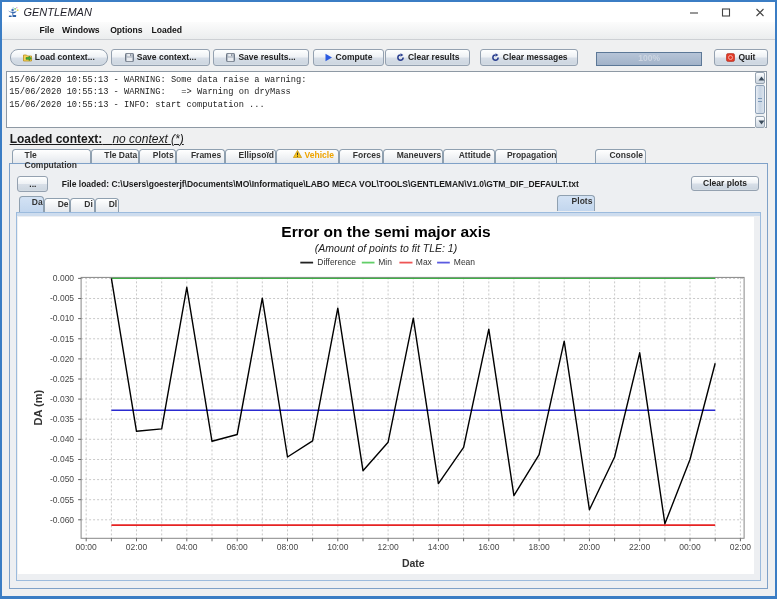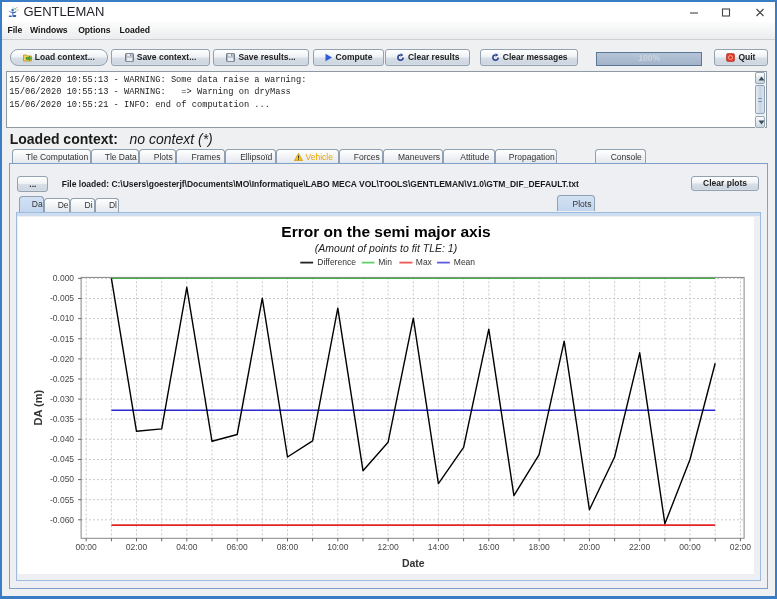--- a/index.html
+++ b/index.html
@@ -1,33 +1,33 @@
 <!DOCTYPE html>
 <html><head><meta charset="utf-8"><style>
 * { margin:0; padding:0; box-sizing:border-box; }
 html,body { width:777px; height:599px; overflow:hidden; }
 body { position:relative; background:#eff0f1; font-family:"Liberation Sans",sans-serif; }
 #winborder { position:absolute; left:0; top:0; width:777px; height:599px; border:solid #3b7dc4; border-width:2px 2px 3px 2px; z-index:50; pointer-events:none; }
 #titlebar { position:absolute; left:1px; top:2px; width:775px; height:20.4px; background:#ffffff; }
-#title { position:absolute; left:22.4px; top:0; height:20.4px; line-height:20.4px; font-size:13px; color:#1e1e28; }
+#title { position:absolute; left:22.4px; top:0; height:20.4px; line-height:20.4px; font-size:11px; color:#1e1e28;font-style:italic; }
 #menubar { position:absolute; left:1px; top:22.4px; width:775px; height:17.2px; background:linear-gradient(#fcfcfc,#ebedee); border-bottom:1px solid #cdd0d4; }
-.menu { position:absolute; top:0; height:17.2px; line-height:17.2px; font-size:8.6px; font-weight:bold; color:#141414; }
+.menu { position:absolute; top:0; height:17.2px; line-height:17.2px; font-size:8.6px; font-weight:bold; color:#141414;margin-left:32px; }
 .tbtn { position:absolute; display:flex; align-items:center; justify-content:center; gap:3px; border:1px solid #94a1b0; border-radius:3px; background:linear-gradient(180deg,#feffff 0%,#eef1f5 48%,#d8dfe8 52%,#ced7e1 88%,#d6dde5 100%); font-size:8.5px; font-weight:bold; color:#222; }
 .tbtn svg { flex:0 0 auto; }
 #progress { position:absolute; left:595.9px; top:51.5px; width:106.6px; height:14.3px; border:1.5px solid #5c7897; background:linear-gradient(#b6c4d7,#a2b3c9); display:flex; align-items:flex-start; justify-content:center; font-size:8.5px; font-weight:bold; color:#ccd5e1; }
 #logbox { position:absolute; left:5.8px; top:71px; width:760.9px; height:56.5px; background:#fff; border:1px solid #8e99a4; }
 #logtext { position:absolute; left:2.5px; top:2.2px; font-family:"Liberation Mono",monospace; font-size:8.7px; color:#222; }
 #logtext div { height:12.25px; line-height:12.25px; white-space:pre; }
 #scroll { position:absolute; right:0.3px; top:0.3px; width:10.4px; height:55.3px; background:#eceff1; }
 .sbtn { position:absolute; left:0; width:10.4px; height:11.5px; border:1px solid #97a4b2; border-radius:2px; background:linear-gradient(180deg,#fdfeff,#e2e8ee 50%,#ccd5df); }
 .sbtn svg { position:absolute; left:1.7px; top:3.2px; }
 #sthumb { position:absolute; left:0; top:12.5px; width:10.4px; height:29px; border:1px solid #8fa2b8; border-radius:2px; background:linear-gradient(90deg,#e9eef5,#c7d4e3 50%,#dbe3ec); }
 #sthumb:after { content:""; position:absolute; left:2px; right:2px; top:12px; height:1px; background:#7c99b8; box-shadow:0 3px 0 #7c99b8; }
-#loadedctx { position:absolute; left:9.7px; top:132.6px; height:12px; line-height:12px; font-size:14px; color:#1a1a1a; }
-.tab { position:absolute; display:flex; align-items:center; justify-content:center; border:1px solid #8fa0b0; border-bottom:none; border-radius:3.5px 3.5px 0 0; background:linear-gradient(#ffffff,#e4e8ed); font-size:8.5px; font-weight:normal; color:#333; z-index:5;padding-left:12px; }
+#loadedctx { position:absolute; left:9.7px; top:132.6px; height:12px; line-height:12px; font-size:12px; color:#1a1a1a;text-decoration:underline; }
+.tab { position:absolute; display:flex; align-items:flex-start; justify-content:center; border:1px solid #8fa0b0; border-bottom:none; border-radius:3.5px 3.5px 0 0; background:linear-gradient(#ffffff,#e4e8ed); font-size:8.5px; font-weight:bold; color:#333; z-index:5;padding-left:12px; }
 .tab.sel { background:linear-gradient(#d3e2f4,#c2d6ee); z-index:6; }
 #plotspanel { position:absolute; left:9.3px; top:163.4px; width:758.4px; height:425.5px; border:1.5px solid #7fa1c8; background:#edeff2; }
 #dapanel { position:absolute; left:15.5px; top:211.8px; width:745px; height:369.7px; border:1.5px solid #9cbbdd; background:#edeff2; }
 #dotsbtn { position:absolute; left:17.4px; top:176.4px; width:30.9px; height:15.5px; }
 #clearplots { position:absolute; left:690.7px; top:175.5px; width:68.8px; height:15.3px; }
 #fileloaded { position:absolute; left:61.8px; top:178px; height:12px; line-height:12px; font-size:8.5px; font-weight:bold; color:#1a1a1a; }
 .winglyph { position:absolute; top:0; }
 </style></head>
 <body>
 <div id="titlebar">
@@ -110,21 +110,21 @@
     <svg width="9" height="9" viewBox="0 0 9 9">
       <rect x="0.4" y="0.4" width="8.2" height="8.2" rx="2" fill="#e23b28" stroke="#a32315" stroke-width="0.6"></rect>
       <circle cx="4.5" cy="4.5" r="2" fill="none" stroke="#f6a9a0" stroke-width="1"></circle>
     </svg>
     <span>Quit</span>
   </div>
 <div id="logbox">
   <div id="logtext">
       <div>15/06/2020 10:55:13 - WARNING: Some data raise a warning:</div>
       <div>15/06/2020 10:55:13 - WARNING:   =&gt; Warning on dryMass</div>
-      <div>15/06/2020 10:55:21 - INFO: end of computation ...</div>
+      <div>15/06/2020 10:55:13 - INFO: start computation ...</div>
     </div>
   <div id="scroll">
     <div class="sbtn" style="top:0;">
         <svg width="7" height="5" viewBox="0 0 7 5">
           <path d="M3.5 0.5 L6.5 4.5 L0.5 4.5 Z" fill="#3c4c5c"></path>
         </svg>
       </div>
     <div class="sbtn" style="bottom:0;">
         <svg width="7" height="5" viewBox="0 0 7 5">
           <path d="M0.5 0.5 L6.5 0.5 L3.5 4.5 Z" fill="#3c4c5c"></path>

